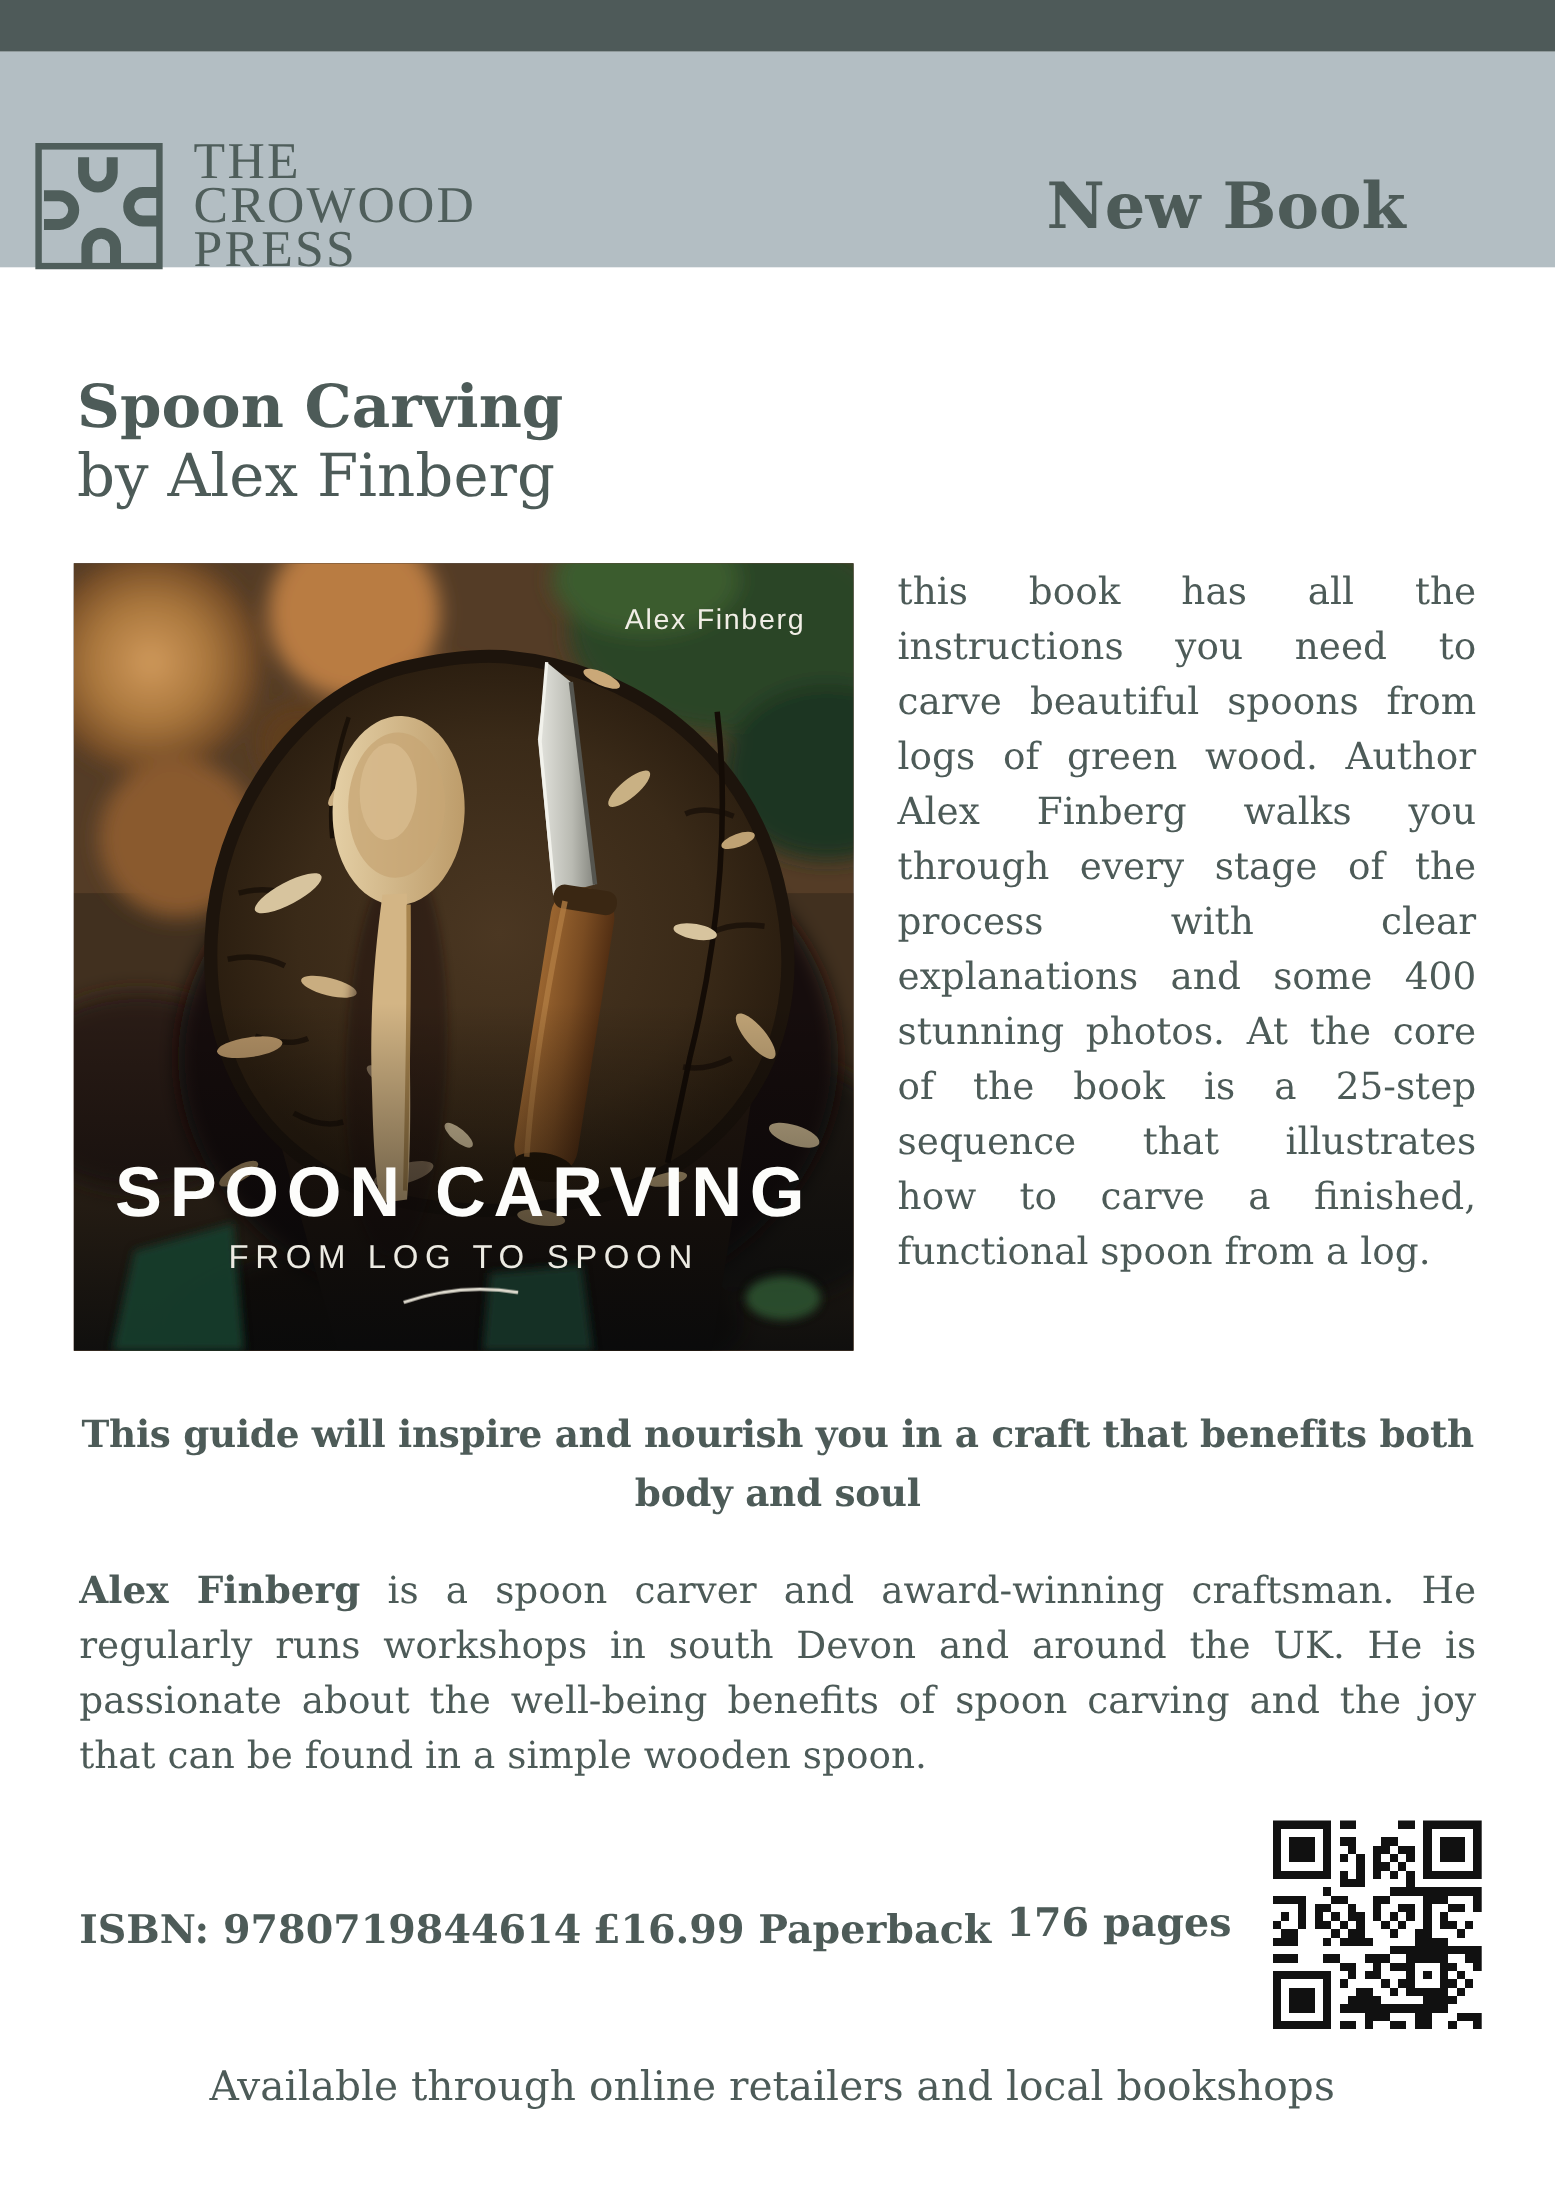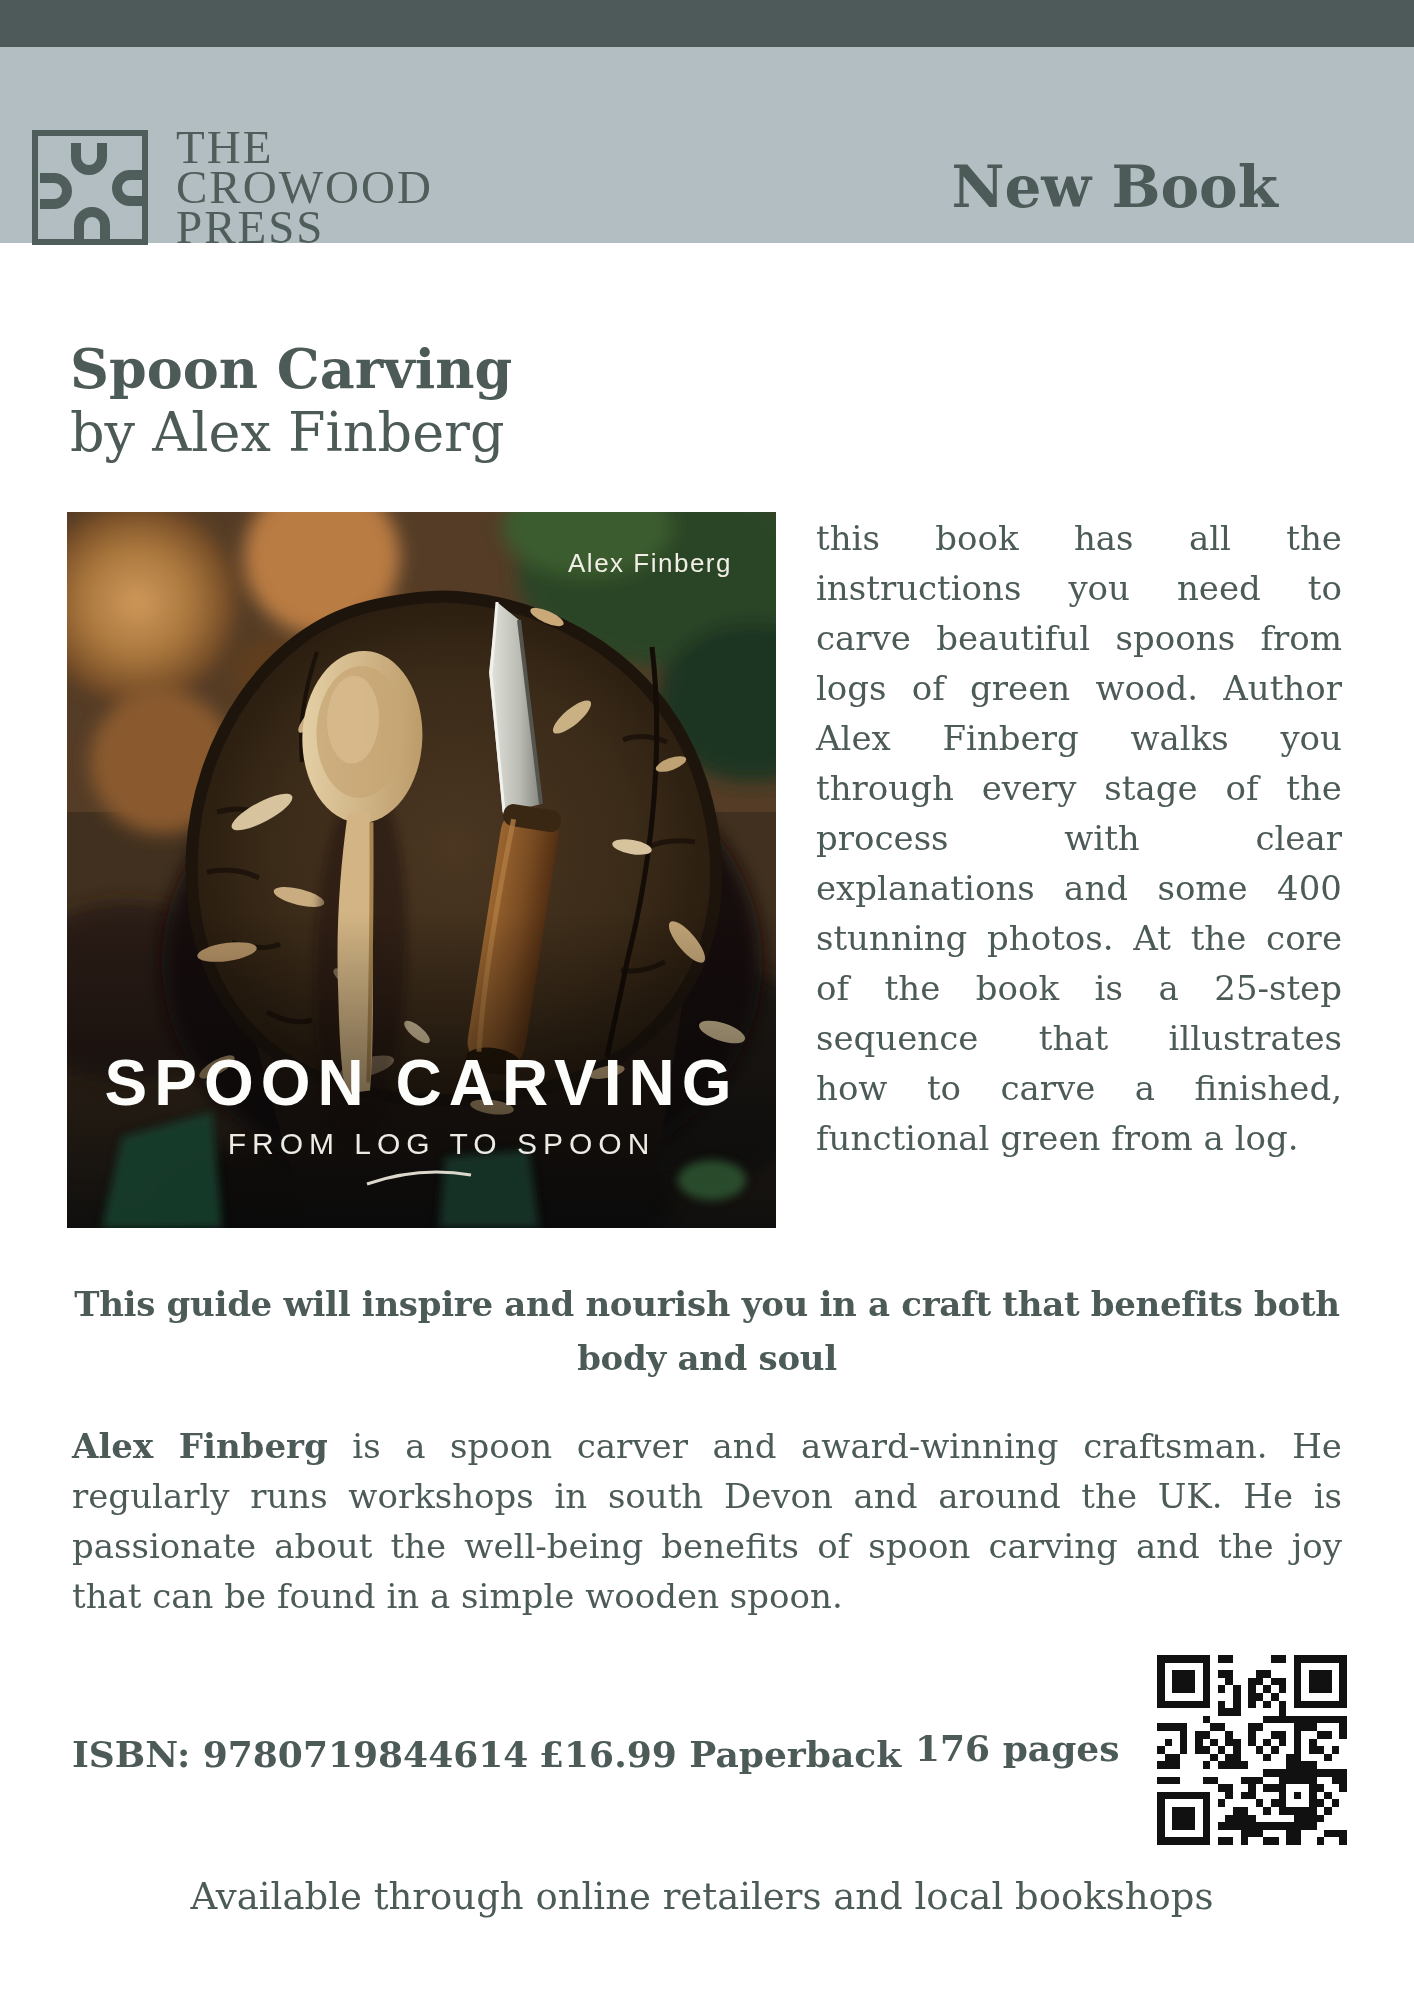--- a/index.html
+++ b/index.html
@@ -22,21 +22,21 @@
   .cover{position:absolute;left:67px;top:512px;width:709px;height:716px;overflow:hidden;
          background:#3a2a1e;}
   .cover svg.scene{position:absolute;left:0;top:0;}
   .cover-author{position:absolute;top:36px;right:44px;font-family:"Liberation Sans",sans-serif;
                 font-size:26px;letter-spacing:1.5px;color:#f1eee6;}
   .cover-title{position:absolute;left:0;top:534px;width:709px;text-align:center;
                font-family:"Liberation Sans",sans-serif;font-weight:bold;font-size:64px;
                letter-spacing:7px;color:#fdfdfb;white-space:nowrap;}
   .cover-subtitle{position:absolute;left:0;top:615px;width:709px;text-align:center;
                font-family:"Liberation Sans",sans-serif;font-size:30px;letter-spacing:6px;
-               color:#eceae2;white-space:nowrap;padding-left:20px;}
+               color:#eceae2;white-space:nowrap;}
   
   .desc{position:absolute;left:816px;top:513px;width:526px;font-size:34px;line-height:50px;}
   .jline{text-align:justify;}
   .jl{text-align-last:justify;}
   
   .tagline{position:absolute;left:72px;top:1277px;width:1270px;font-size:34px;font-weight:bold;
            line-height:54px;text-align:center;letter-spacing:-0.3px;}
   
   .bio{position:absolute;left:72px;top:1421px;width:1270px;font-size:34px;line-height:50px;}
   
@@ -221,21 +221,21 @@
       <div class="jline jl">carve beautiful spoons from</div>
       <div class="jline jl">logs of green wood. Author</div>
       <div class="jline jl">Alex Finberg walks you</div>
       <div class="jline jl">through every stage of the</div>
       <div class="jline jl">process with clear</div>
       <div class="jline jl">explanations and some 400</div>
       <div class="jline jl">stunning photos. At the core</div>
       <div class="jline jl">of the book is a 25-step</div>
       <div class="jline jl">sequence that illustrates</div>
       <div class="jline jl">how to carve a finished,</div>
-      <div class="jline">functional green from a log.</div>
+      <div class="jline">functional spoon from a log.</div>
     </div>
 
   <div class="tagline">
     <div>This guide will inspire and nourish you in a craft that benefits both</div>
     <div>body and soul</div>
   </div>
 
   <div class="bio" id="bio-host">
     <div class="jline jl"><b>Alex Finberg</b><span> is a spoon carver and award-winning craftsman. He</span></div>
   <div class="jline jl">regularly runs workshops in south Devon and around the UK. He is</div>

